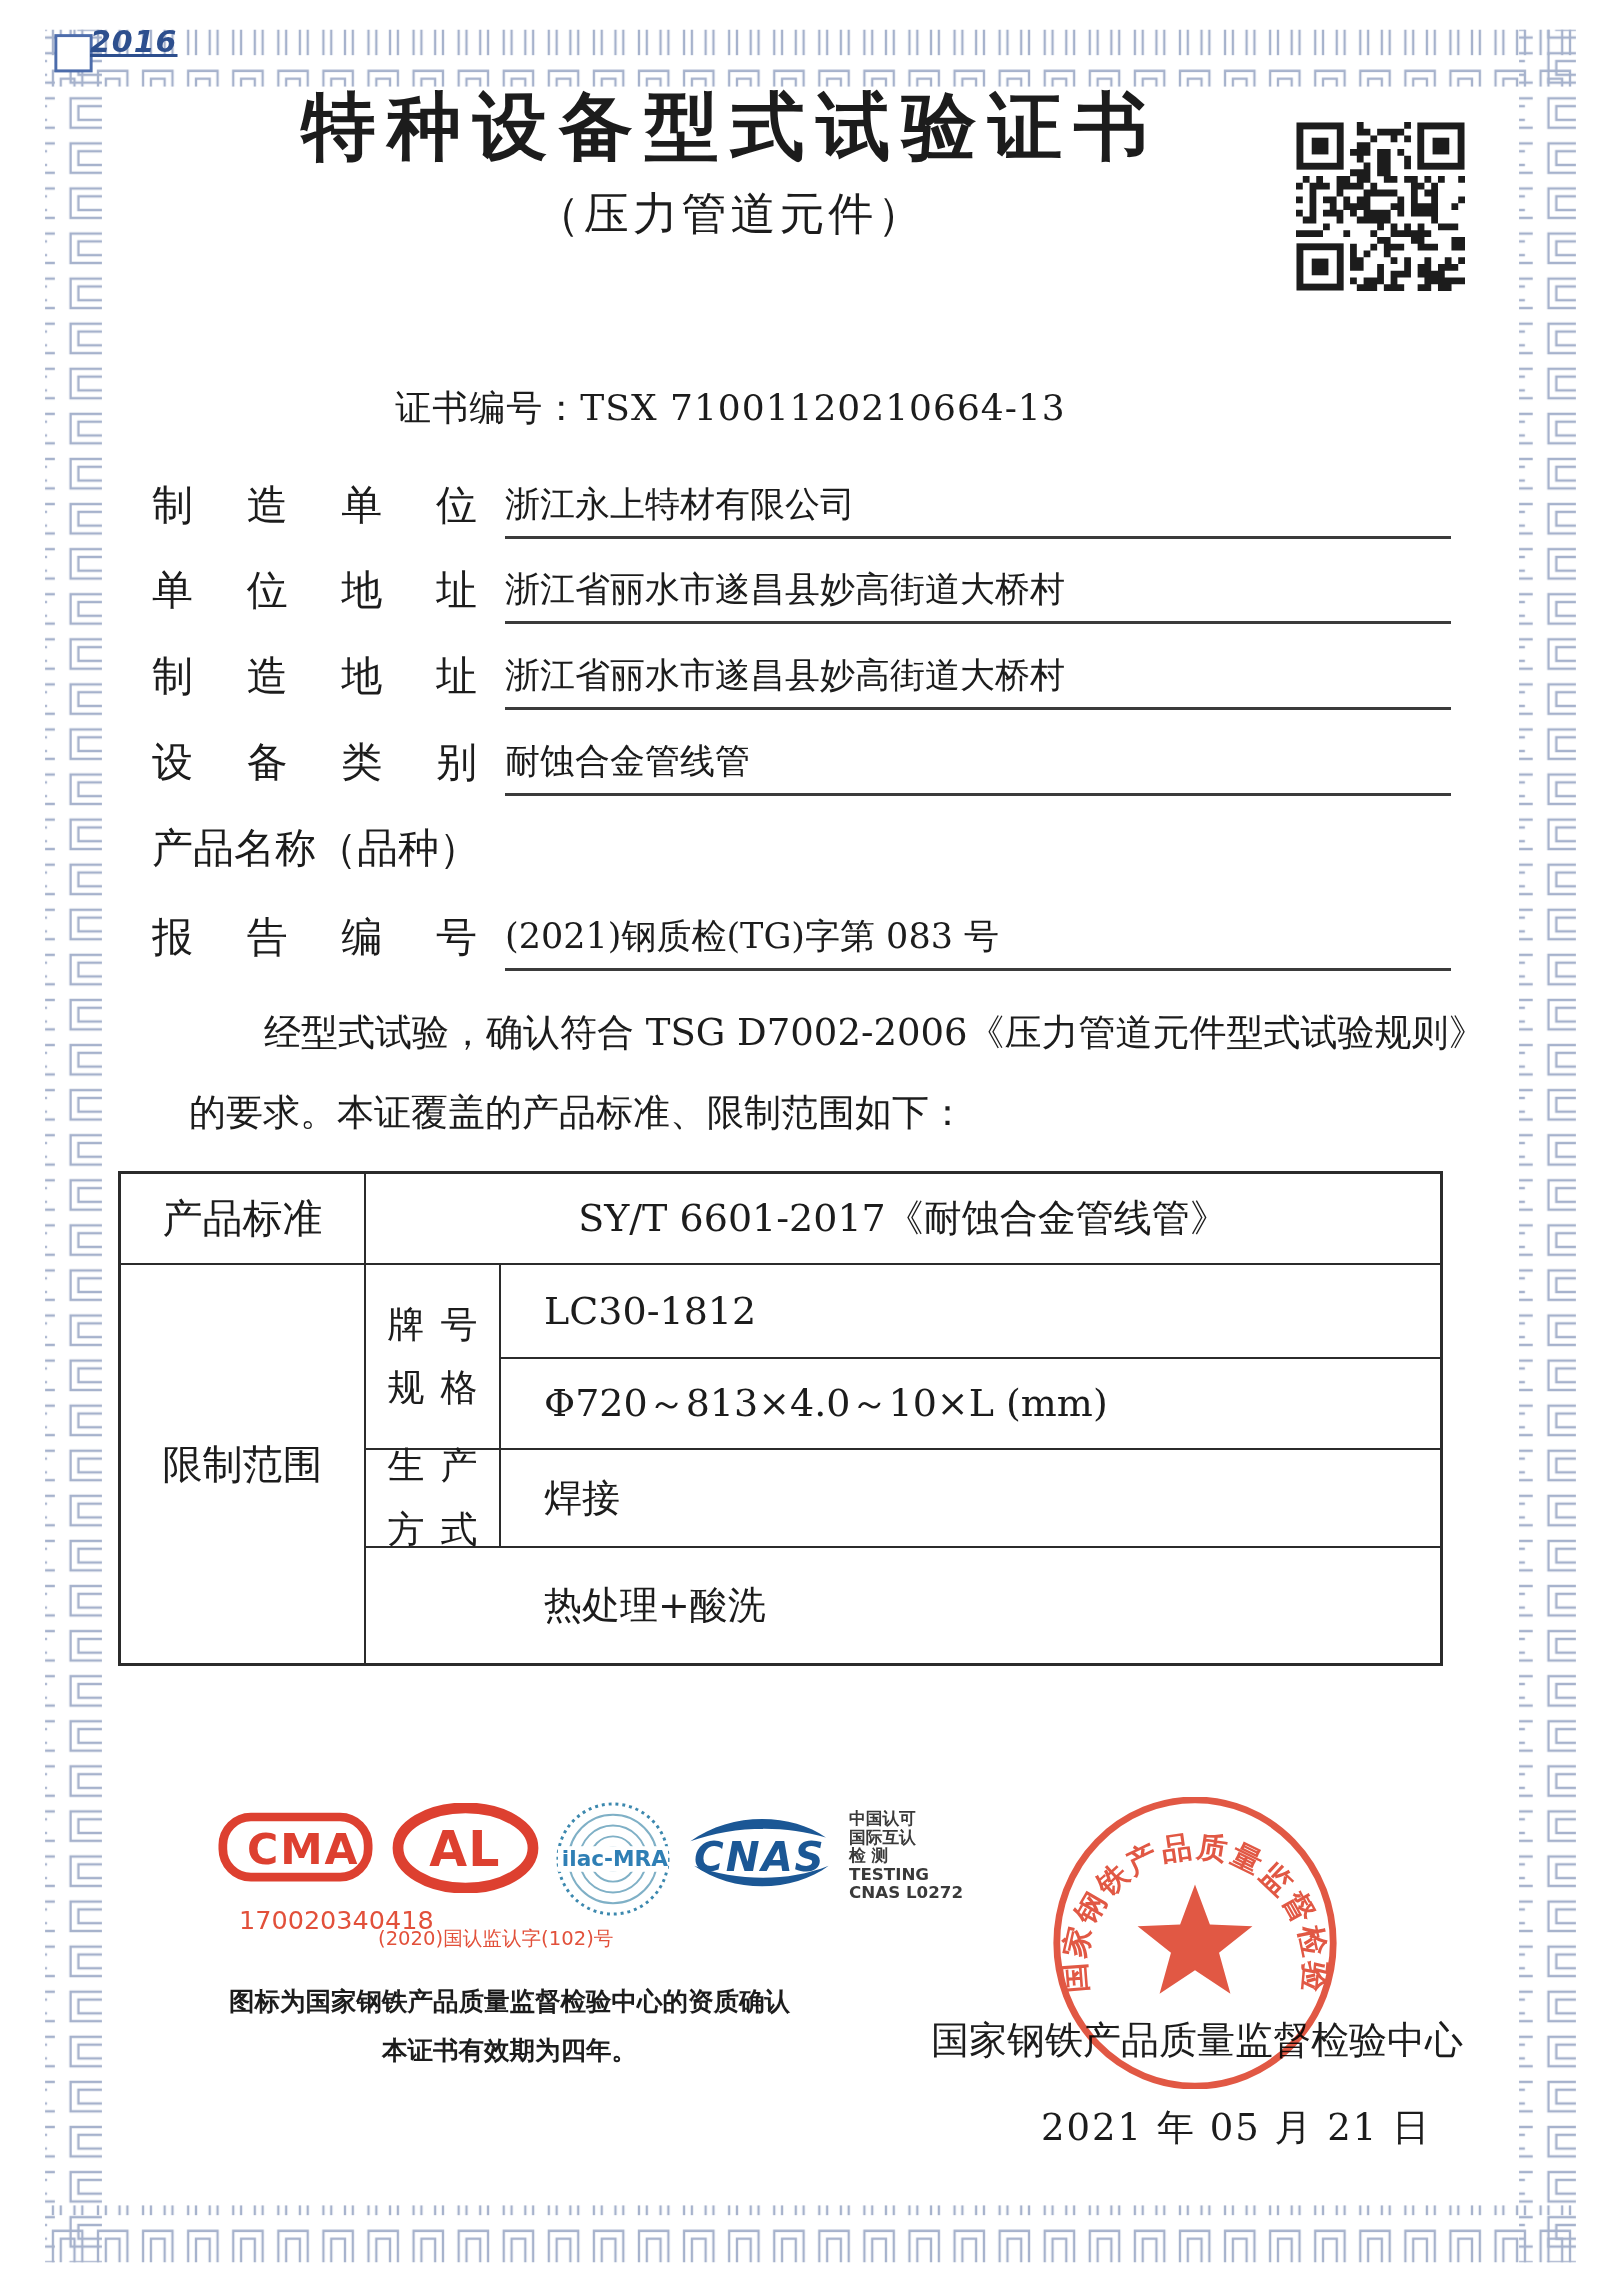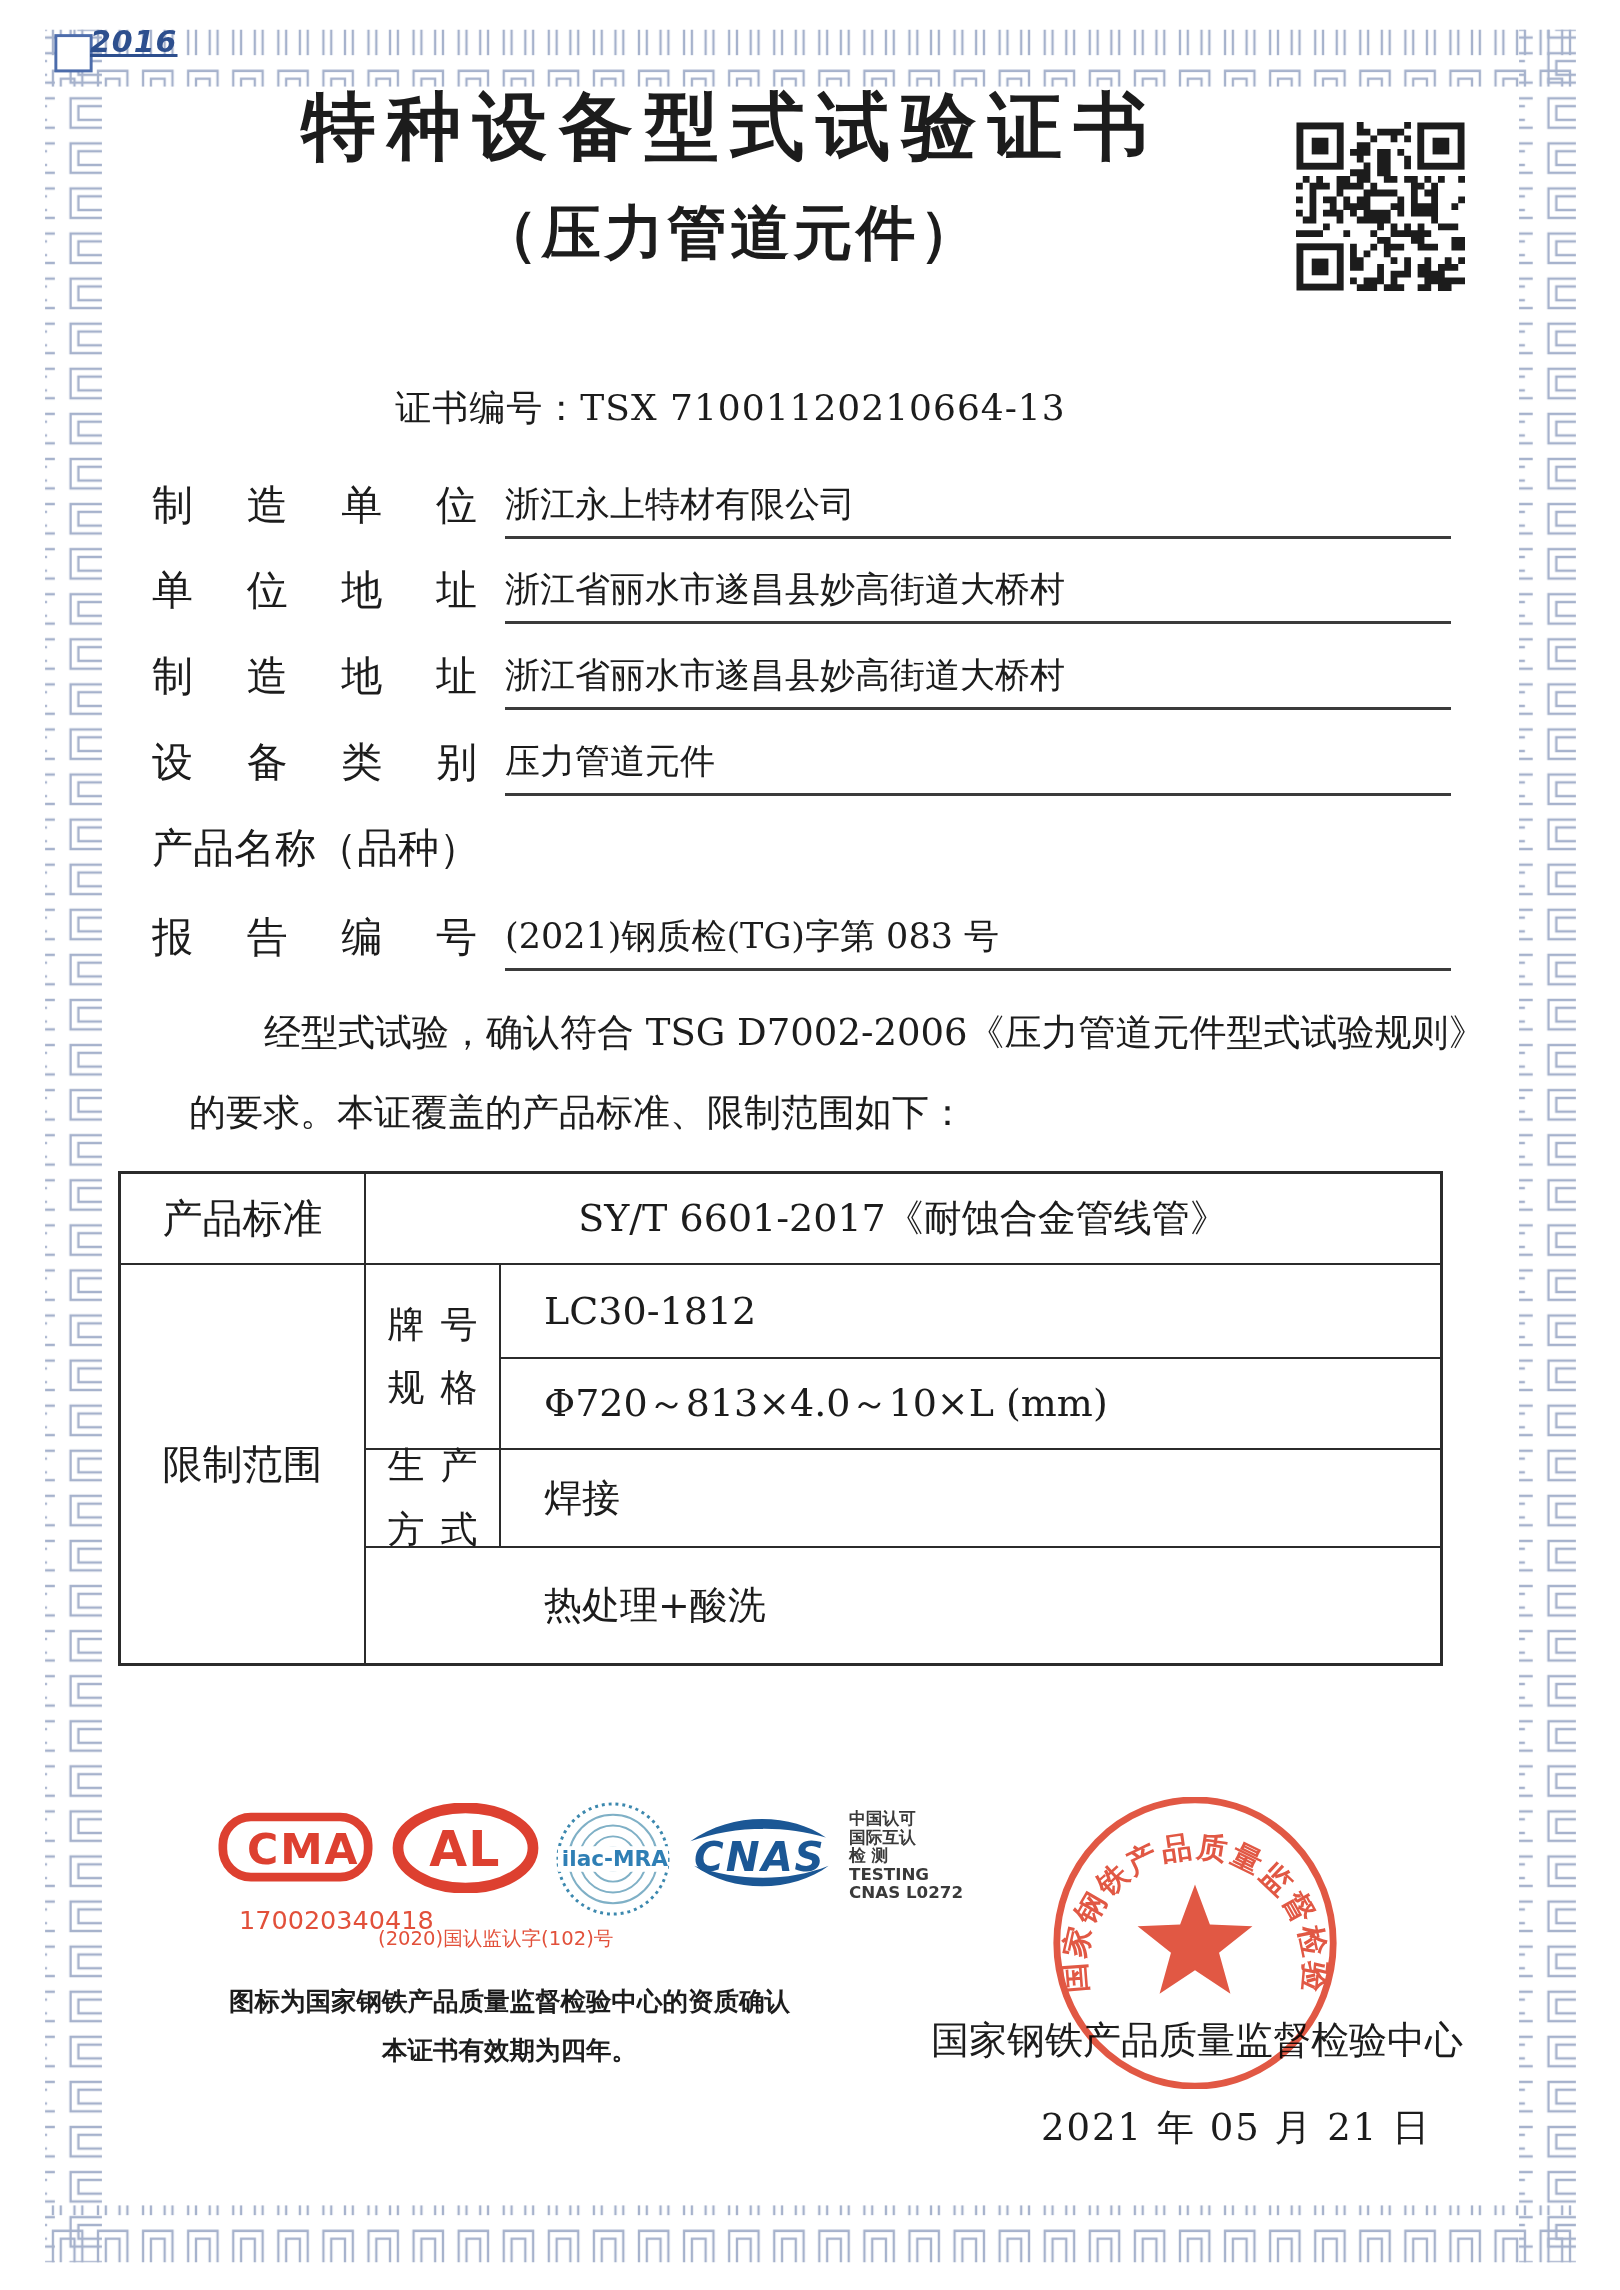--- a/index.html
+++ b/index.html
@@ -12,21 +12,21 @@
   .border-svg{position:absolute;left:0;top:0;width:1620px;height:2291px;pointer-events:none;}
   .year-label{
     position:absolute;left:90px;top:23.5px;
     font-family:"DejaVu Sans","Liberation Sans",sans-serif;
     font-weight:bold;font-size:30px;color:#2d4f8e;letter-spacing:1px;
     text-decoration:underline;z-index:3;font-style:italic;
   }
   
   .header{position:absolute;left:59px;top:0;width:1343px;text-align:center;z-index:2;}
   .title{position:absolute;left:0;top:78px;width:100%;font-size:74px;font-weight:bold;letter-spacing:11.8px;white-space:nowrap;}
-  .subtitle{position:absolute;left:0;top:194px;width:100%;font-size:59px;font-weight:bold;letter-spacing:3.9px;white-space:nowrap;}
+  .subtitle{position:absolute;left:0;top:184px;width:100%;font-size:45px;font-weight:normal;letter-spacing:3.9px;white-space:nowrap;}
   .cert-line{position:absolute;left:0;top:384px;width:100%;font-size:36px;letter-spacing:1px;white-space:nowrap;}
   .qr{position:absolute;left:1296px;top:120px;width:169px;height:173px;z-index:2;}
   
   .field-row{position:absolute;left:152px;width:1299px;height:63px;z-index:2;}
   .field-label{
     position:absolute;left:0;bottom:5.9px;width:325px;
     font-size:41px;text-align:justify;text-align-last:justify;white-space:nowrap;
   }
   .field-line{position:absolute;left:353px;right:0;bottom:0;border-bottom:3.9px solid #3b3b3b;height:57px;}
   .field-value{position:absolute;left:0;right:0;bottom:7.8px;font-size:35px;white-space:nowrap;}
@@ -127,21 +127,21 @@
   </div>
   <div class="field-row" style="top:647px">
     <div class="field-label">制 造 地 址</div>
     <div class="field-line">
       <div class="field-value">浙江省丽水市遂昌县妙高街道大桥村</div>
     </div>
   </div>
   <div class="field-row" style="top:733px">
     <div class="field-label">设 备 类 别</div>
     <div class="field-line">
-      <div class="field-value">压力管道元件</div>
+      <div class="field-value">耐蚀合金管线管</div>
     </div>
   </div>
   <div class="field-row" style="top:819px">
     <div class="field-label">产品名称（品种）</div>
   </div>
   <div class="field-row" style="top:908px">
     <div class="field-label">报 告 编 号</div>
     <div class="field-line">
       <div class="field-value">(2021)钢质检(TG)字第 083 号</div>
     </div>

